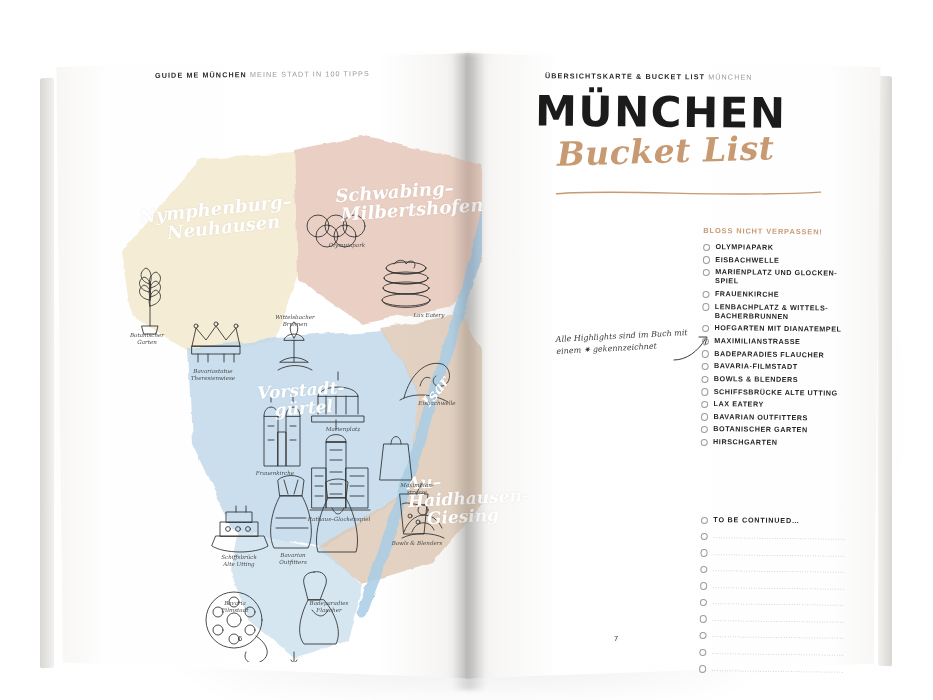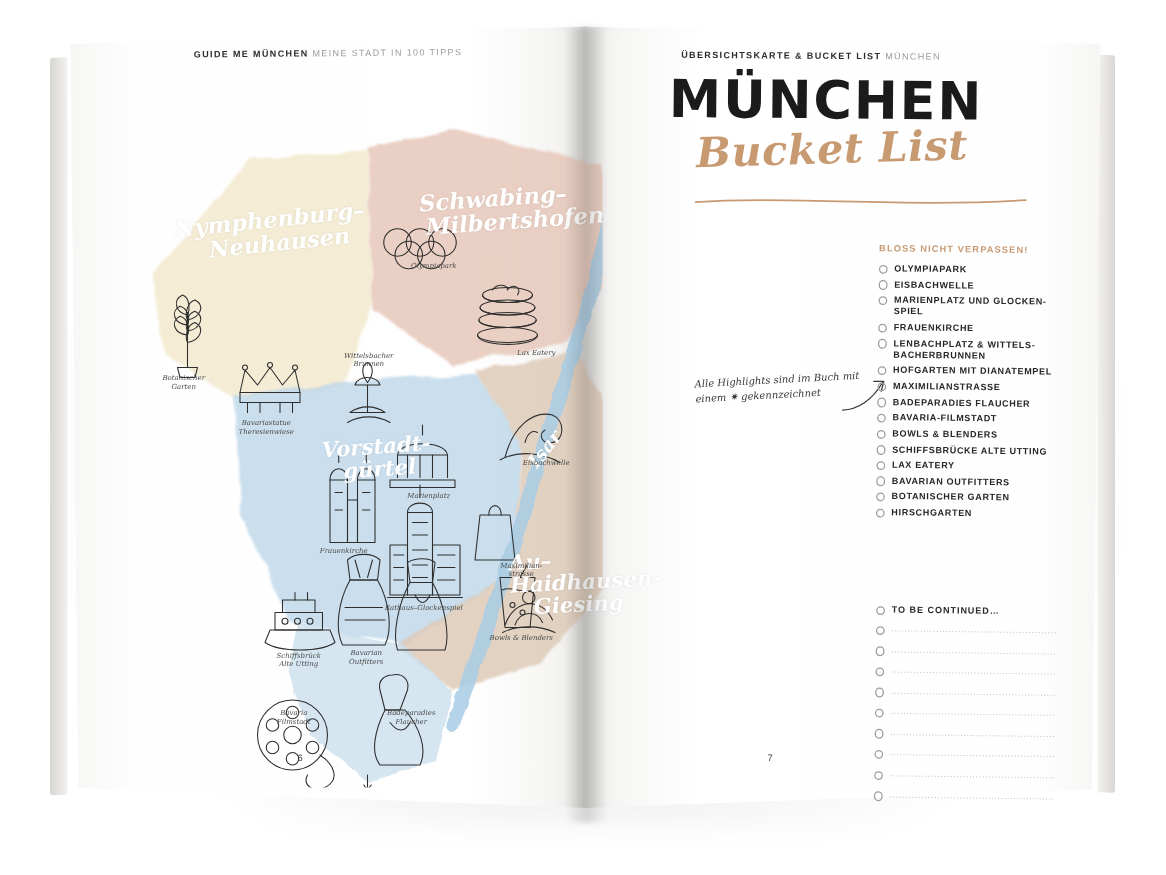--- a/index.html
+++ b/index.html
@@ -13,20 +13,21 @@
     overflow: hidden;
     font-family: "Liberation Sans", sans-serif;
     position: relative;
   }
 
   
   #stage {
     position: absolute;
     inset: 0;
     background: #ffffff;
+    margin-top: 32px;
   }
 
   
   .book-shadow {
     position: absolute;
     left: 42px;
     top: 22px;
     width: 858px;
     height: 640px;
     background: radial-gradient(ellipse at 50% 55%, rgba(0,0,0,0.16) 0%, rgba(0,0,0,0.07) 45%, rgba(0,0,0,0.0) 72%);

